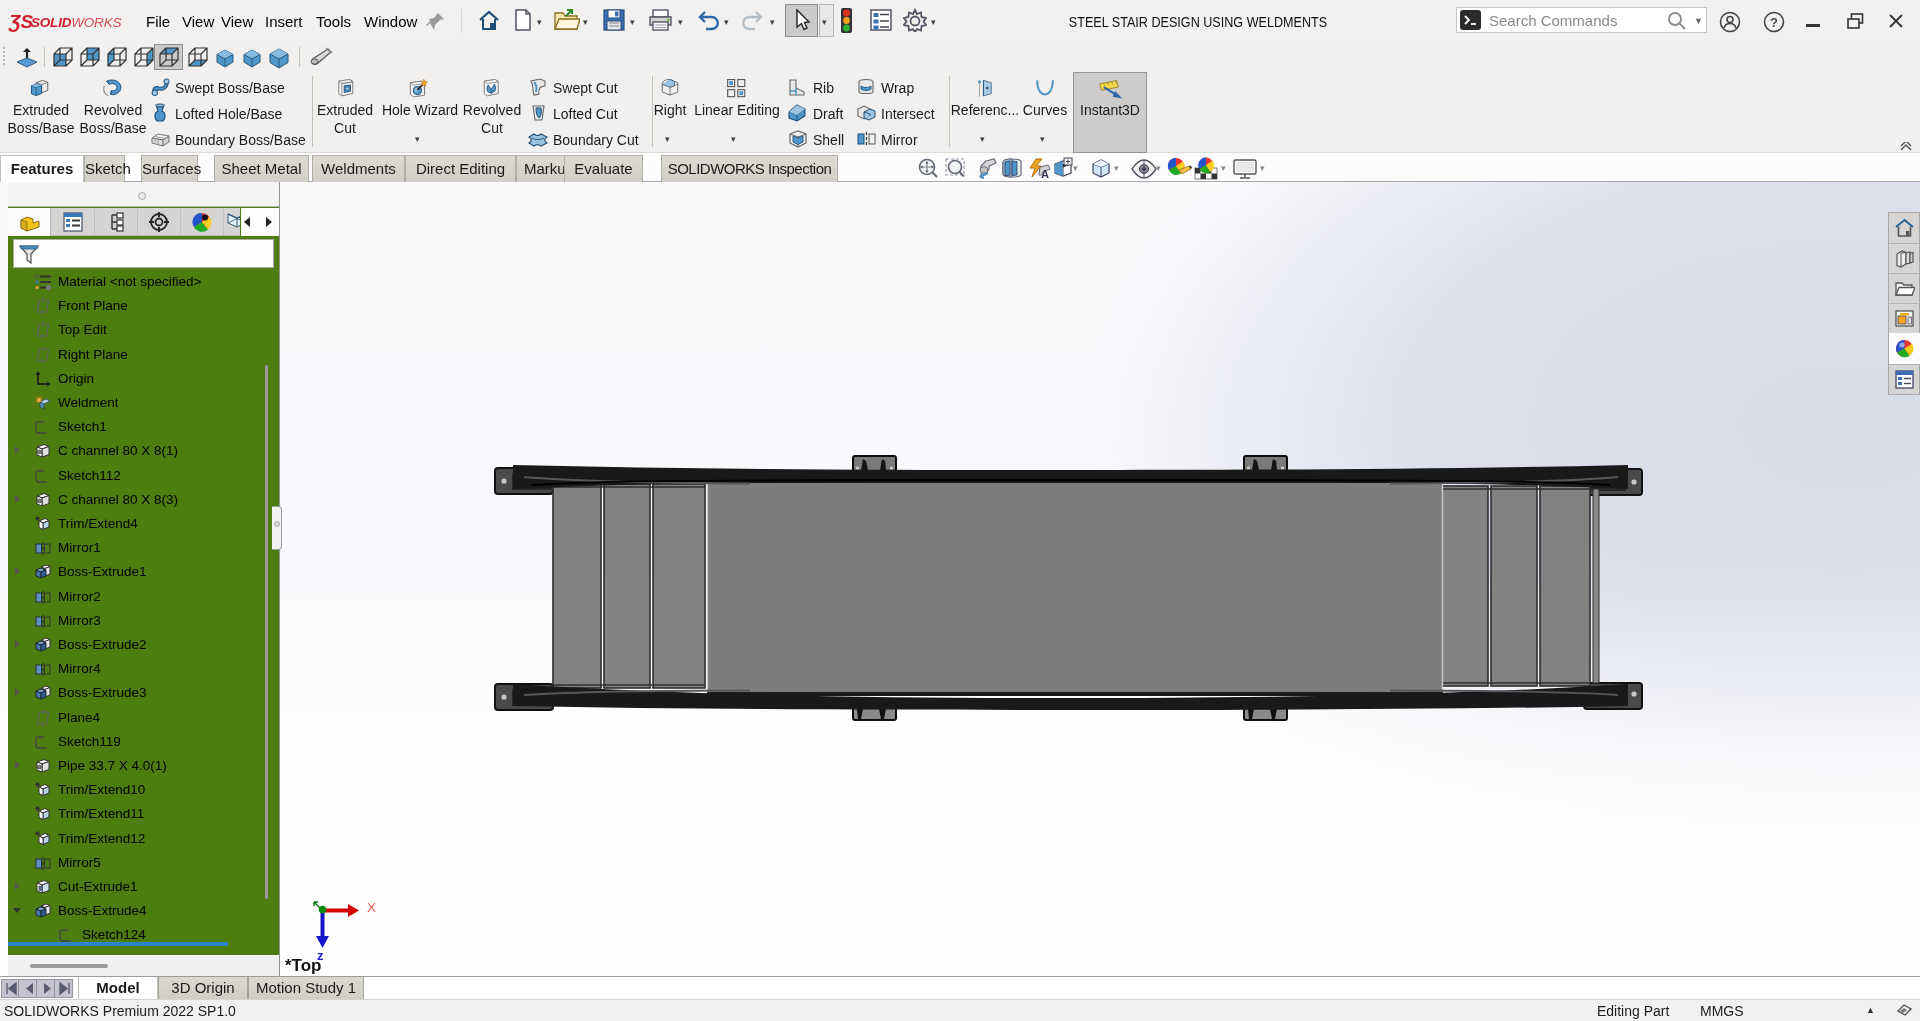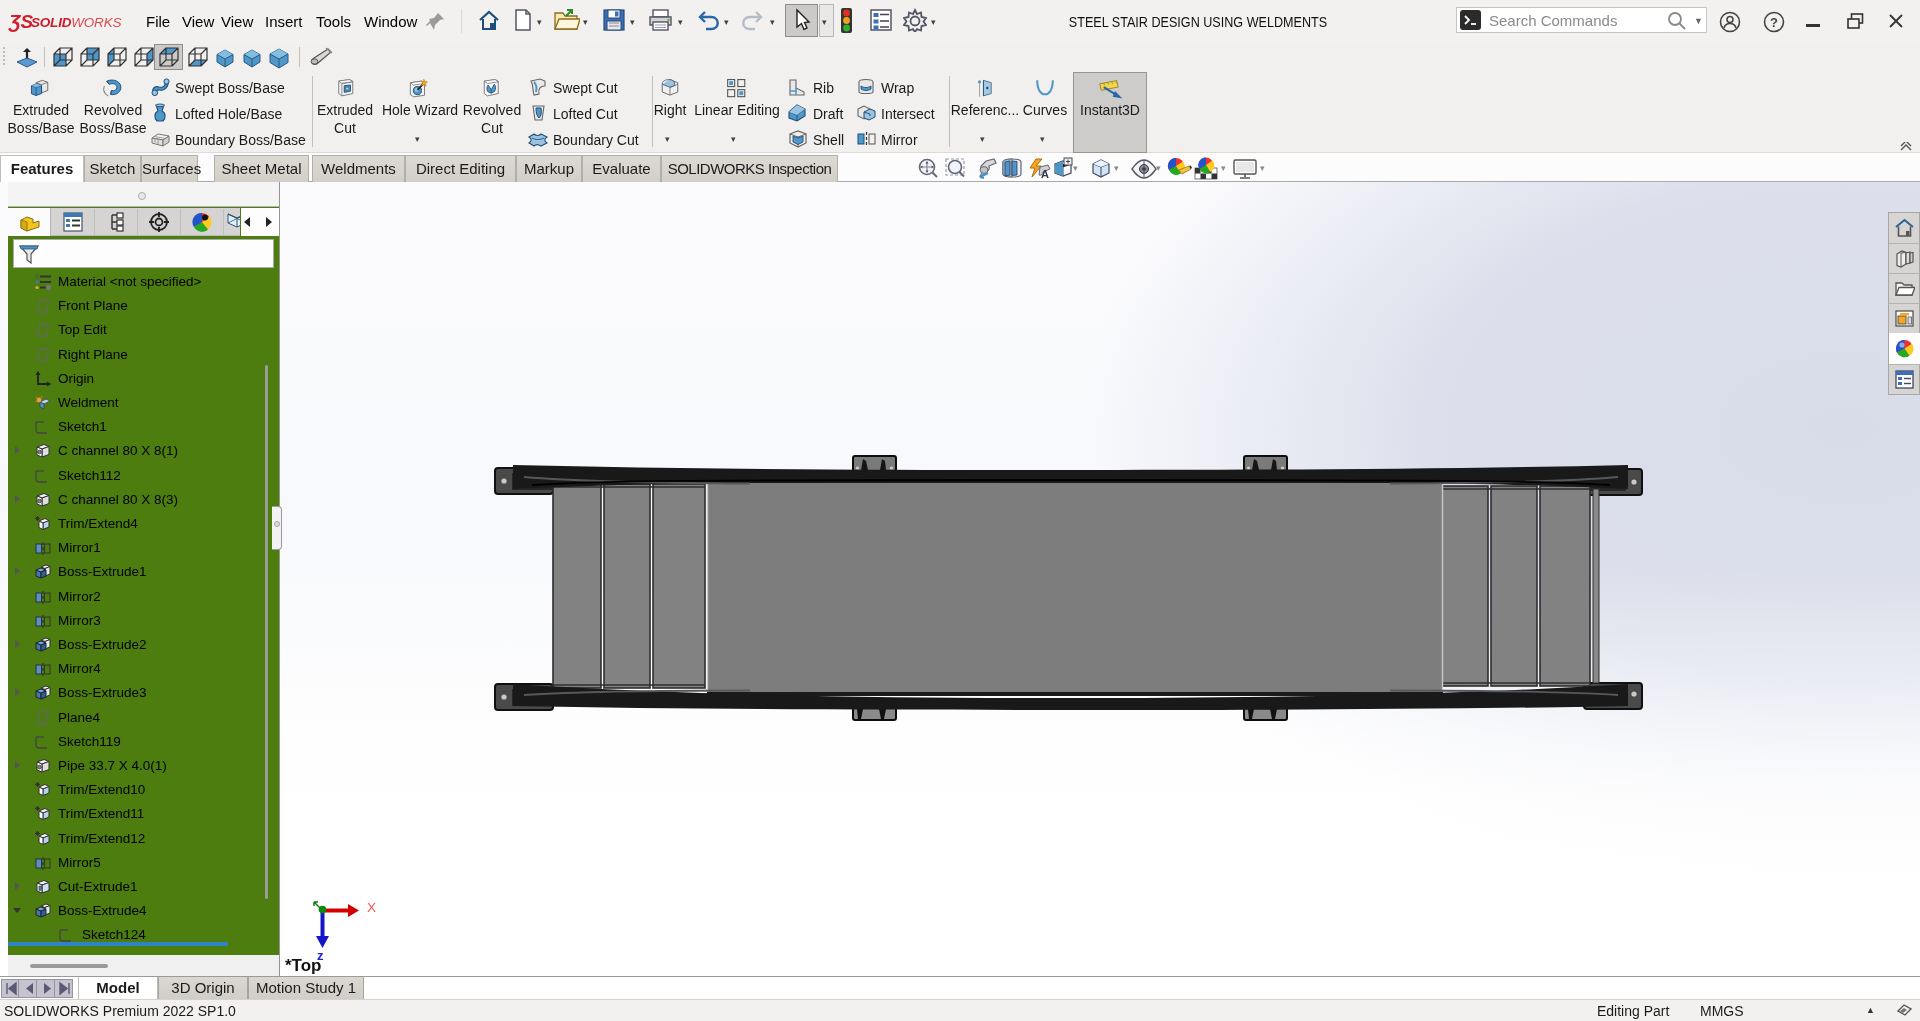--- a/index.html
+++ b/index.html
@@ -366,27 +366,27 @@
     </svg>
   <div class="biglabel" style="left:1073px;top:31px;width:74px">Instant3D</div>
 
   <svg class="abs" style="left:1899px;top:72px" width="14" height="10" viewBox="0 0 14 10">
       <path d="M2 8 L7 3 L12 8 M2 4 L7 -1 L12 4" stroke="#555" stroke-width="1.4" fill="none"></path>
     </svg>
 </div>
 
 <div id="tabstrip">
   <div class="rtab active" style="left:0px;width:84px">Features</div>
-  <div class="rtab" style="left:84px;width:57px">Sketch</div>
+  <div class="rtab" style="left:84px;width:41px">Sketch</div>
   <div class="rtab" style="left:141px;width:57px">Surfaces</div>
   <div class="rtab" style="left:214px;width:95px">Sheet Metal</div>
   <div class="rtab" style="left:312px;width:93px">Weldments</div>
   <div class="rtab" style="left:405px;width:111px">Direct Editing</div>
   <div class="rtab" style="left:516px;width:66px">Markup</div>
-  <div class="rtab" style="left:582px;width:79px">Evaluate</div>
+  <div class="rtab" style="left:564px;width:79px">Evaluate</div>
   <div class="rtab" style="left:661px;width:177px;letter-spacing:-0.5px">SOLIDWORKS Inspection</div>
   <div id="headsup">
     <svg class="abs" style="left:916px;top:4px" width="25" height="24" viewBox="0 0 25 24">
         <circle cx="11" cy="10" r="7.5" fill="#eef4f8" stroke="#667" stroke-width="1.6"></circle>
         <path d="M11 5 L11 15 M6 10 L16 10" stroke="#888" stroke-width="1.2"></path>
         <path d="M11 4 L9.5 6.5 L12.5 6.5 Z M11 16 L9.5 13.5 L12.5 13.5 Z M4 10 L6.5 8.5 L6.5 11.5 Z M18 10 L15.5 8.5 L15.5 11.5 Z" fill="#556"></path>
         <path d="M16.5 15.5 L21 20" stroke="#667" stroke-width="2"></path>
       </svg>
     <svg class="abs" style="left:944px;top:4px" width="26" height="24" viewBox="0 0 26 24">
         <rect x="2" y="2" width="18" height="16" fill="none" stroke="#99a" stroke-width="1.2" stroke-dasharray="3 2"></rect>

